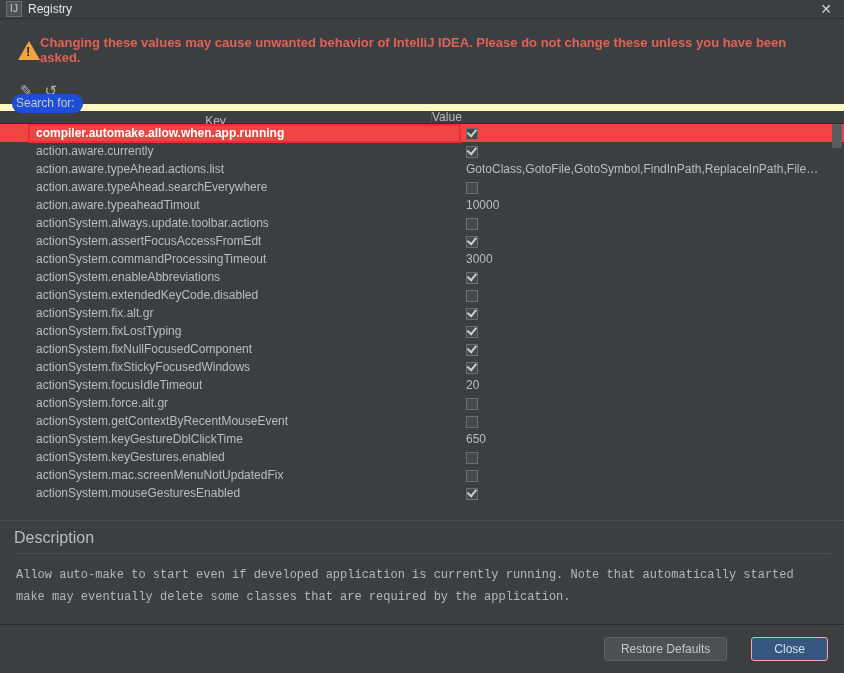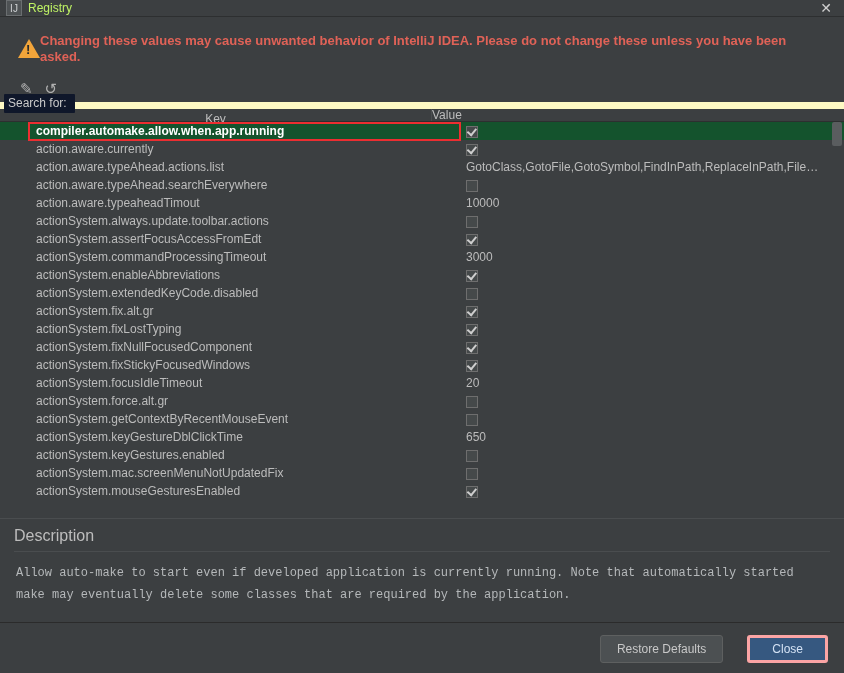--- a/index.html
+++ b/index.html
@@ -28,21 +28,21 @@
   .titlebar .app-icon {
     width: 16px; height: 16px;
     background: #4e5254;
     border: 1px solid #6a6e70;
     display: inline-flex;
     align-items: center; justify-content: center;
     font-size: 10px; color: #cfd2d4;
     margin-right: 6px;
   }
   .titlebar .title {
-    color: #bef264;
+    color: #e5e5e5;
     font-size: 12px;
     flex: 1;
   }
   .titlebar .close {
     color: #d0d0d0;
     font-size: 14px;
     padding: 0 6px;
     cursor: pointer;
   }
   .warning-row {
@@ -80,26 +80,26 @@
     gap: 8px;
   }
   .tool-btn {
     color: #b0b0b0;
     font-size: 15px;
     padding: 0 2px;
     cursor: pointer;
   }
   .search-pill {
     position: absolute;
-    top: 94px; left: 4px;
-    background: #0f172a;
+    top: 94px; left: 12px;
+    background: #1d4ed8;
     color: #cacaca;
     font-size: 12px;
     padding: 2px 8px 3px 4px;
-    border-radius: 1px;
+    border-radius: 9px;
     z-index: 5;
   }
   .table-header {
     display: flex;
     background: #3c3f41;
     border-top: 7px solid #fef9c3;
     border-bottom: 1px solid #2d2f30;
     height: 20px;
     align-items: center;
   }
@@ -146,21 +146,21 @@
     flex: 1;
     padding-left: 34px;
     color: #bcbcbc;
     font-size: 12px;
     white-space: nowrap;
     overflow: hidden;
     text-overflow: ellipsis;
     padding-right: 20px;
   }
   .row.selected {
-    background: #14532d;
+    background: #ef4444;
   }
   .row.selected .key-cell {
     color: #ffffff;
     font-weight: bold;
   }
   .row.highlighted {
     position: relative;
   }
   .highlight-box {
     position: absolute;
@@ -230,21 +230,21 @@
   .btn {
     background: #4c5052;
     border: 1px solid #5e6060;
     color: #c8c8c8;
     padding: 4px 16px;
     font-size: 12px;
     border-radius: 3px;
     cursor: pointer;
   }
   .btn.primary {
-    border: 3px solid #fca5a5;
+    border: 1px solid #fca5a5;
     background: #365880;
     color: #d4e2f4;
     padding: 4px 22px;
   }
 </style>
 </head>
 <body>
 
 <div class="window">
 

